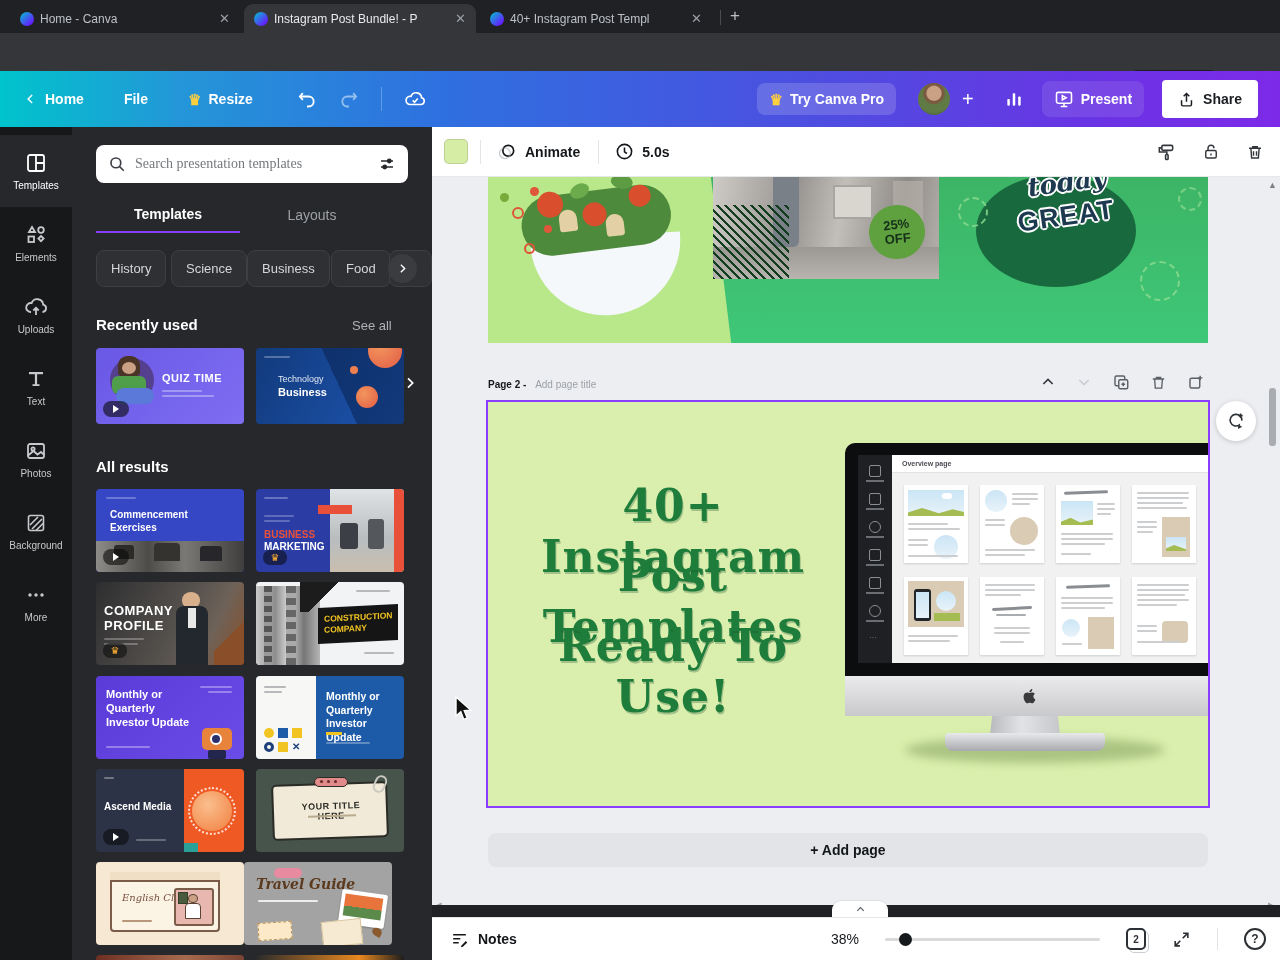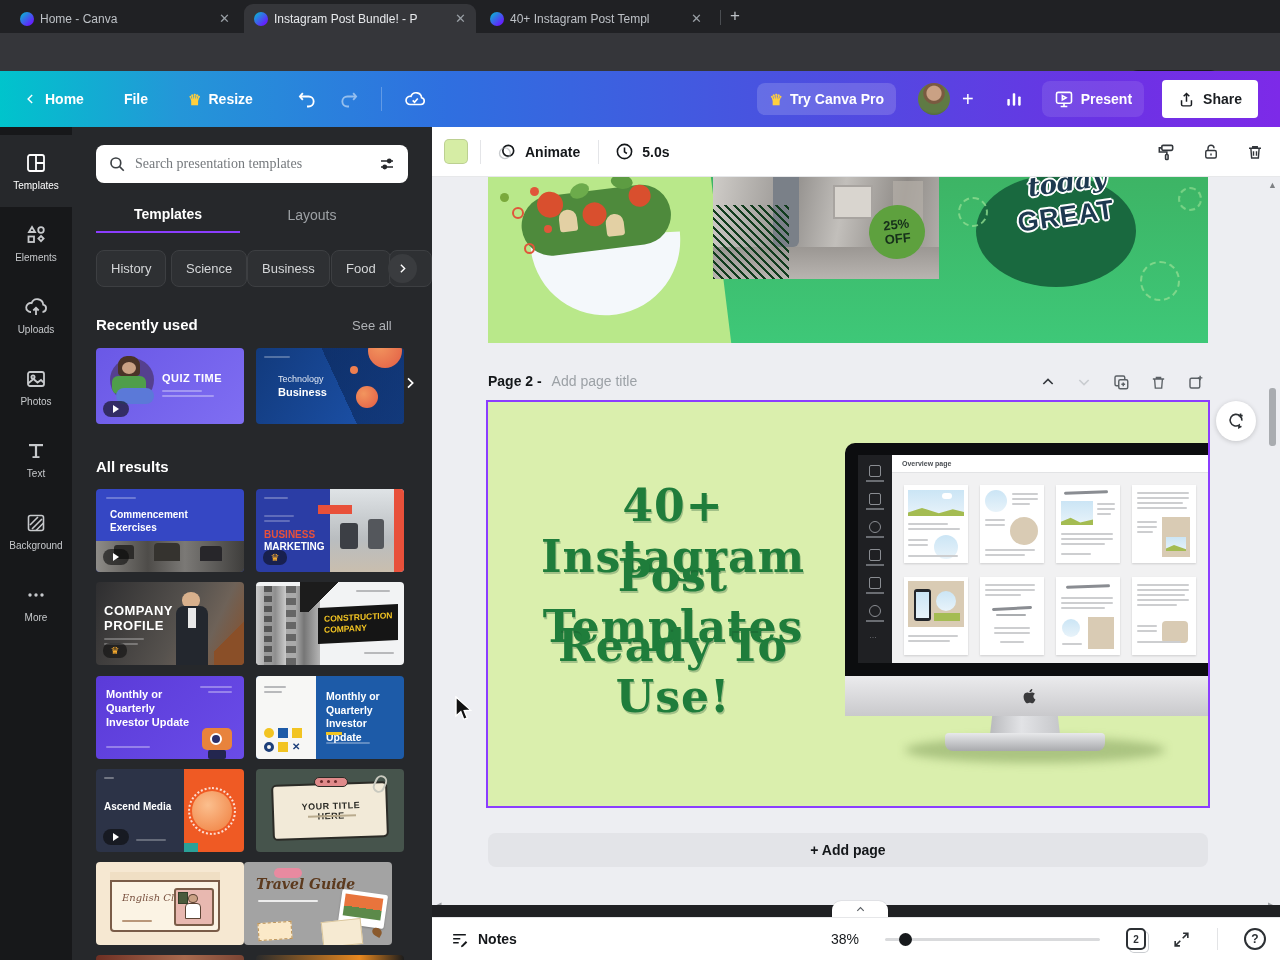--- a/index.html
+++ b/index.html
@@ -268,34 +268,34 @@
     <div class="rlabel">Elements</div>
   </div>
   <div class="rail-item">
     <svg width="24" height="24" viewBox="0 0 24 24" fill="none" stroke="currentColor" stroke-width="1.8">
         <path d="M7 17a4.5 4.5 0 1 1 .6-8.9 6 6 0 0 1 11.6 1.6A3.7 3.7 0 0 1 18.5 17"></path>
         <path d="M12 20v-7M9.3 15.5 12 12.8l2.7 2.7"></path>
       </svg>
     <div class="rlabel">Uploads</div>
   </div>
   <div class="rail-item">
+    <svg width="24" height="24" viewBox="0 0 24 24" fill="currentColor">
+        <rect x="5" y="5" width="14" height="2.2"></rect>
+        <rect x="10.9" y="5" width="2.2" height="14"></rect>
+        <rect x="8.5" y="17.2" width="7" height="1.8"></rect>
+      </svg>
+    <div class="rlabel">Text</div>
+  </div>
+  <div class="rail-item">
     <svg width="24" height="24" viewBox="0 0 24 24" fill="none" stroke="currentColor" stroke-width="1.8">
         <rect x="4" y="5" width="16" height="14" rx="2"></rect>
         <circle cx="9" cy="10" r="1.6"></circle>
         <path d="M4 16.5 9.5 12l4 3.5L17 13l3 2.8"></path>
       </svg>
     <div class="rlabel">Photos</div>
-  </div>
-  <div class="rail-item">
-    <svg width="24" height="24" viewBox="0 0 24 24" fill="currentColor">
-        <rect x="5" y="5" width="14" height="2.2"></rect>
-        <rect x="10.9" y="5" width="2.2" height="14"></rect>
-        <rect x="8.5" y="17.2" width="7" height="1.8"></rect>
-      </svg>
-    <div class="rlabel">Text</div>
   </div>
   <div class="rail-item">
     <svg width="24" height="24" viewBox="0 0 24 24" fill="none" stroke="currentColor" stroke-width="1.6">
         <rect x="4.5" y="4.5" width="15" height="15" rx="2"></rect>
         <path d="M6 14 14 6M8 18 18 8M12 19.5 19.5 12"></path>
       </svg>
     <div class="rlabel">Background</div>
   </div>
   <div class="rail-item">
     <svg width="24" height="24" viewBox="0 0 24 24" fill="currentColor">
@@ -585,21 +585,21 @@
 OFF</div>
     <div class="ab" style="left:488px;top:-2px;width:160px;height:112px;background:#19693f;border-radius:50%">
       <div class="ab" style="left:36px;top:-8px;width:110px;text-align:center;font-family:'DejaVu Serif',serif;font-style:italic;font-weight:700;font-size:26px;color:#1d3950;text-shadow:-2px 0 #fff,2px 0 #fff,0 -2px #fff,0 2px #fff,-1px -1px #fff,1px 1px #fff,1px -1px #fff,-1px 1px #fff;transform:rotate(-8deg)">today</div>
       <div class="ab" style="left:30px;top:26px;width:120px;text-align:center;font-weight:800;font-size:27px;letter-spacing:1px;color:#1d3950;text-shadow:-2px 0 #fff,2px 0 #fff,0 -2px #fff,0 2px #fff,-1px -1px #fff,1px 1px #fff,1px -1px #fff,-1px 1px #fff;transform:rotate(-8deg)">GREAT</div>
     </div>
     <div class="ab" style="left:470px;top:20px;width:30px;height:30px;border-radius:50%;border:2px dashed #8fdc90;opacity:.8"></div>
     <div class="ab" style="left:652px;top:84px;width:40px;height:40px;border-radius:50%;border:2px dashed #8fdc90;opacity:.8"></div>
     <div class="ab" style="left:690px;top:10px;width:24px;height:24px;border-radius:50%;border:2px dashed #8fdc90;opacity:.7"></div>
   </div>
 
-  <div class="ab" style="left:56px;top:246px;font-size:14px;color:#14171a">
+  <div class="ab" style="left:56px;top:252px;font-size:10px;color:#14171a">
     <span style="font-weight:700">Page 2 -</span>
     <span style="color:#9ca1a6;margin-left:6px">Add page title</span>
   </div>
   <div class="ab" style="left:608px;top:246px;display:flex;gap:20px;align-items:center;color:#5b6065">
     <svg width="16" height="16" viewBox="0 0 24 24" fill="none" stroke="#33373c" stroke-width="2.4">
         <path d="M5 15l7-7 7 7"></path>
       </svg>
     <svg width="16" height="16" viewBox="0 0 24 24" fill="none" stroke="#c9ccd0" stroke-width="2.4">
         <path d="M5 9l7 7 7-7"></path>
       </svg>

